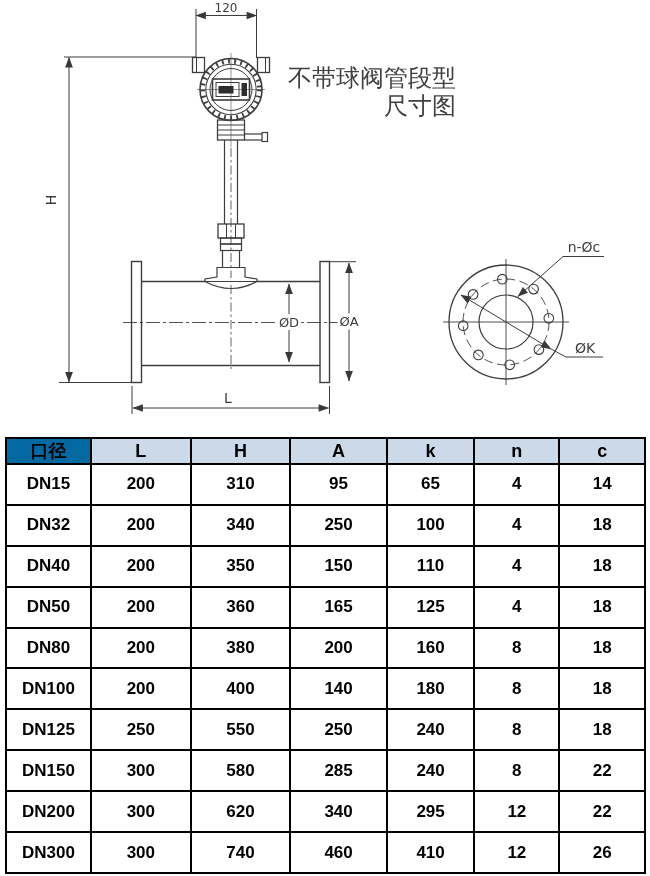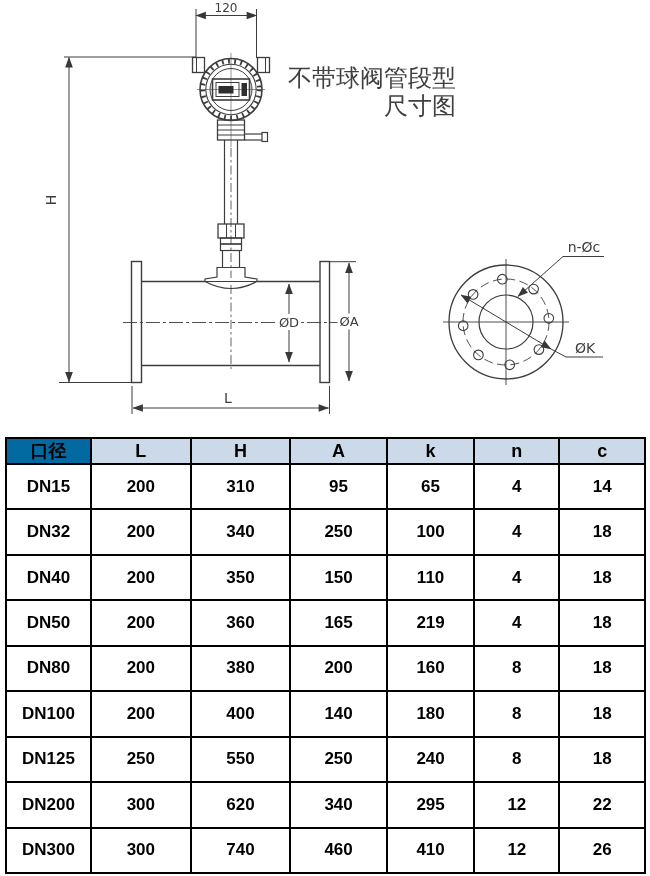--- a/index.html
+++ b/index.html
@@ -220,21 +220,21 @@
           <td>150</td>
           <td>110</td>
           <td>4</td>
           <td>18</td>
         </tr>
         <tr>
           <td>DN50</td>
           <td>200</td>
           <td>360</td>
           <td>165</td>
-          <td>219</td>
+          <td>125</td>
           <td>4</td>
           <td>18</td>
         </tr>
         <tr>
           <td>DN80</td>
           <td>200</td>
           <td>380</td>
           <td>200</td>
           <td>160</td>
           <td>8</td>
@@ -250,20 +250,29 @@
           <td>18</td>
         </tr>
         <tr>
           <td>DN125</td>
           <td>250</td>
           <td>550</td>
           <td>250</td>
           <td>240</td>
           <td>8</td>
           <td>18</td>
+        </tr>
+        <tr>
+          <td>DN150</td>
+          <td>300</td>
+          <td>580</td>
+          <td>285</td>
+          <td>240</td>
+          <td>8</td>
+          <td>22</td>
         </tr>
         <tr>
           <td>DN200</td>
           <td>300</td>
           <td>620</td>
           <td>340</td>
           <td>295</td>
           <td>12</td>
           <td>22</td>
         </tr>

